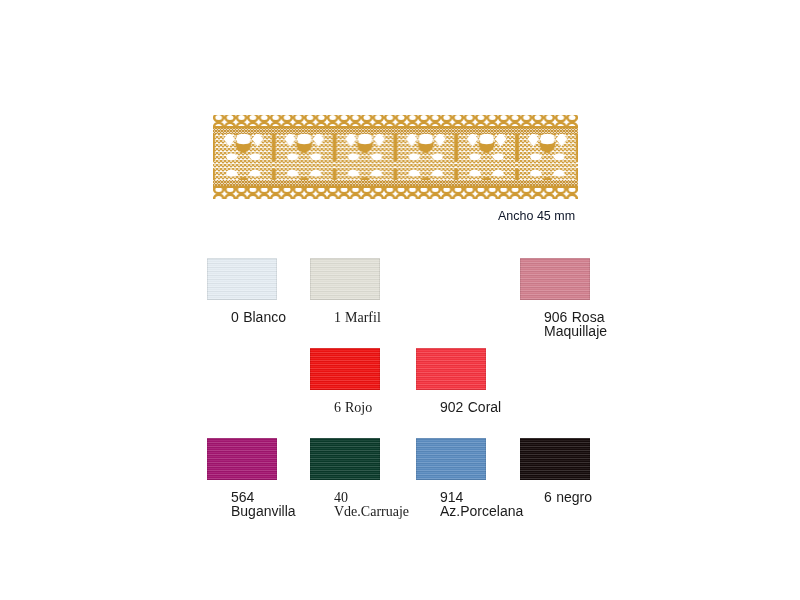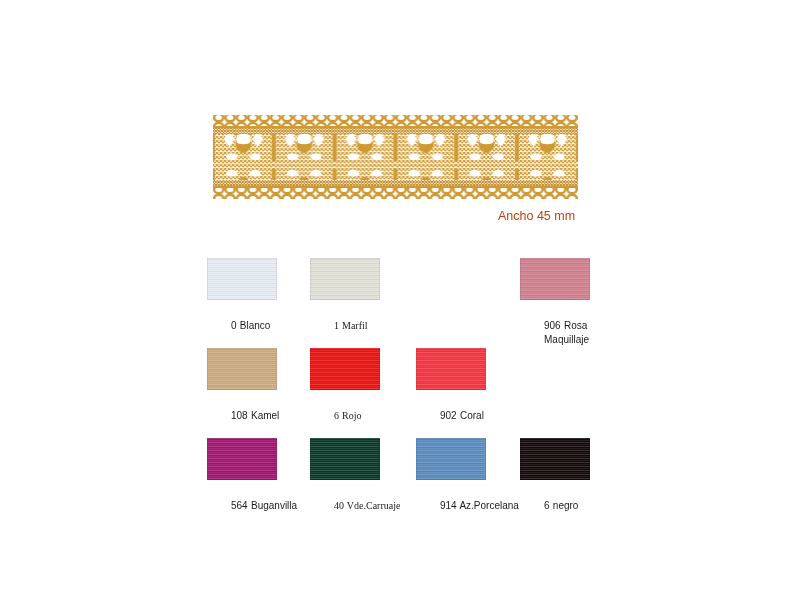--- a/index.html
+++ b/index.html
@@ -38,21 +38,21 @@
     width: 365px;
     height: 88px;
   }
 
   #ribbon-width-caption {
     position: absolute;
     left: 498px;
     top: 209px;
     font-size: 12.5px;
     line-height: 15px;
-    color: #c2410c;
+    color: #0f172a;
     white-space: nowrap;
   }
 
   
   #color-grid {
     position: absolute;
     left: 207px;
     top: 258px;
     width: 420px;
   }
@@ -94,22 +94,22 @@
     pointer-events: none;
   }
   .swatch-chip .chip-edge {
     position: absolute;
     left: 0; top: 0; right: 0; bottom: 0;
     box-shadow: inset 0 0 0 1px rgba(0,0,0,0.07);
     pointer-events: none;
   }
 
   .swatch-label {
-    margin-top: 19px;
-    font-size: 10px;
+    margin-top: 11px;
+    font-size: 14px;
     line-height: 13.5px;
     color: #1b1b1b;
     max-width: 100px;
     word-spacing: 0.5px;
     padding-left: 24px;
   }
 </style>
 </head>
 <body>
 
@@ -197,27 +197,20 @@
       <div class="swatch-cell col-3">
         <div class="swatch-chip" style="background-color:#d2808f;">
           <div class="thread-lines"></div>
           <div class="chip-edge"></div>
         </div>
         <div class="swatch-label">906 Rosa Maquillaje</div>
       </div>
     </div>
 
     <div class="swatch-row">
-      <div class="swatch-cell col-0">
-        <div class="swatch-chip" style="background-color:#cdab81;">
-          <div class="thread-lines"></div>
-          <div class="chip-edge"></div>
-        </div>
-        <div class="swatch-label">108 Kamel</div>
-      </div>
       <div class="swatch-cell col-1">
         <div class="swatch-chip" style="background-color:#ee1211;">
           <div class="thread-lines"></div>
           <div class="chip-edge"></div>
         </div>
         <div class="swatch-label">6 Rojo</div>
       </div>
       <div class="swatch-cell col-2">
         <div class="swatch-chip" style="background-color:#f53440;">
           <div class="thread-lines"></div>

